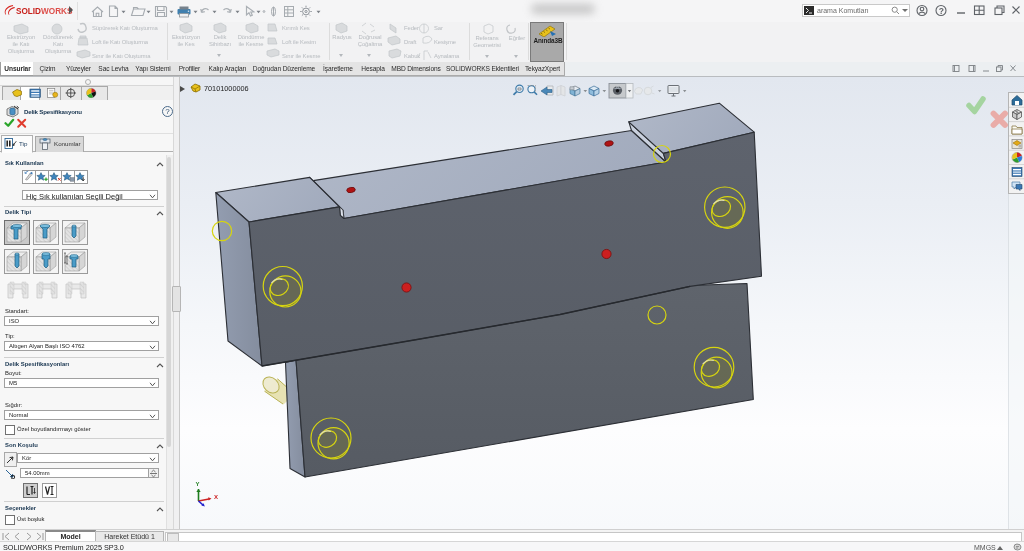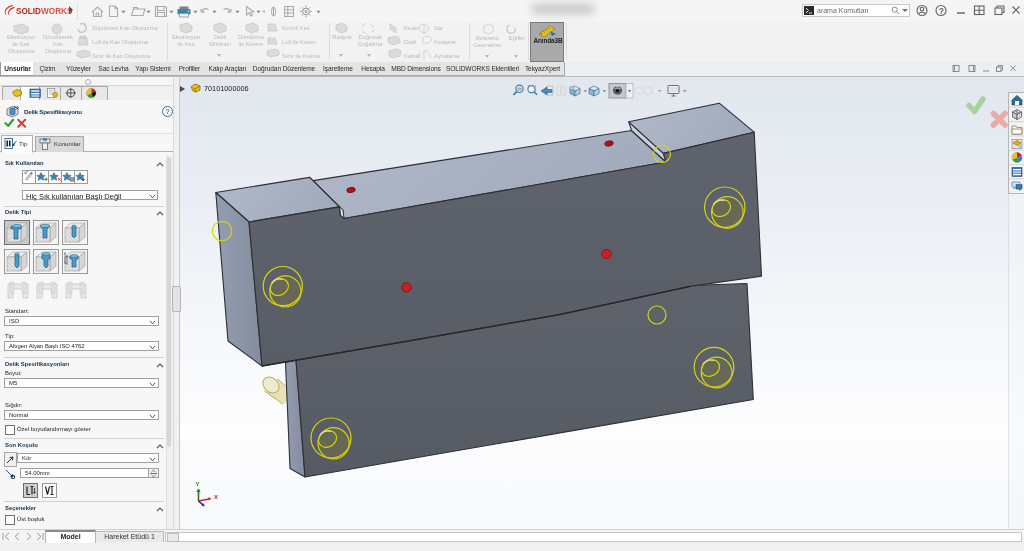--- a/index.html
+++ b/index.html
@@ -523,21 +523,21 @@
           <path d="M45 2.6 l1.3 2.6 l2.9 0.3 l-2.2 1.9 l0.7 2.9 l-2.7 -1.6 l-2.7 1.6 l0.7 -2.9 l-2.2 -1.9 l2.9 -0.3 Z"></path>
           <path d="M58 2.6 l1.3 2.6 l2.9 0.3 l-2.2 1.9 l0.7 2.9 l-2.7 -1.6 l-2.7 1.6 l0.7 -2.9 l-2.2 -1.9 l2.9 -0.3 Z"></path>
         </g>
         <path d="M22.2 9.2 h3.6 M24 7.4 v3.6" stroke="#1e9e1e" stroke-width="1.1"></path>
         <path d="M36 8 l2.6 2.6 M38.6 8 l-2.6 2.6" stroke="#d43c28" stroke-width="1"></path>
         <rect x="48.2" y="7.6" width="4" height="3.6" fill="#8a98a8" stroke="#55606c" stroke-width="0.4"></rect>
         <path d="M61.2 7.2 v3.4 M59.8 9.4 l1.4 1.4 l1.4 -1.4" stroke="#222" stroke-width="0.9" fill="none"></path>
       </svg>
     </div>
     <div class="abs" style="left:22px;top:113px;width:134px;height:8.4px;background:#fff;border:1px solid #a0a0a0;">
-      <div class="txt abs" style="left:3px;top:0.5px;font-size:7.5px;">Hiç Sık kullanılan Başlı Değil</div>
+      <div class="txt abs" style="left:3px;top:0.5px;font-size:7.5px;">Hiç Sık kullanılan Seçili Değil</div>
       <svg class="abs" style="left:126px;top:2.5px;" width="7" height="5" viewBox="0 0 7 5">
           <path d="M1 0.8 L3.5 3.8 L6 0.8" stroke="#555" fill="none" stroke-width="1"></path>
         </svg>
     </div>
     <div class="abs" style="left:4px;top:129px;width:160px;height:1px;background:#d0d0d0;"></div>
 
     <div class="txt abs" style="left:5px;top:132px;font-weight:bold;color:#17344f;">Delik Tipi</div>
     <svg class="abs" style="left:156px;top:134px;" width="8" height="5" viewBox="0 0 8 5">
         <path d="M1 4 L4 1 L7 4" stroke="#555" fill="none" stroke-width="1.1"></path>
       </svg>
@@ -708,14 +708,24 @@
         <path d="M26 1 L30 4.5 L26 8"></path>
         <path d="M36 1 L40 4.5 L36 8 M42 1 v7"></path>
       </g>
     </svg>
     <div class="abs txt" style="left:45px;top:0;width:49px;height:11px;background:#fff;border:1px solid #b5b5b5;border-top:2px solid #8a8a8a;border-bottom:none;text-align:center;font-size:7px;font-weight:bold;color:#222;line-height:10px;">Model</div>
     <div class="abs txt" style="left:95px;top:1px;width:67px;height:10px;background:#e9e9e9;border:1px solid #b5b5b5;border-bottom:none;text-align:center;font-size:7px;color:#333;line-height:10px;">Hareket Etüdü 1</div>
     <div class="abs" style="left:165px;top:1.5px;width:855px;height:8px;background:#fff;border:1px solid #c6c6c6;"></div>
     <div class="abs" style="left:166.5px;top:3px;width:10px;height:7px;background:#e8e8e8;border:1px solid #bdbdbd;"></div>
   </div>
 
+  <div id="statusbar" class="abs" style="left:0;top:541px;width:1024px;height:10px;background:#f7f7f8;border-top:1px solid #d6d6d6;">
+    <div class="txt abs" style="left:3px;top:1px;font-size:7.3px;color:#222;">SOLIDWORKS Premium 2025 SP3.0</div>
+    <div class="txt abs" style="left:974px;top:1.5px;font-size:7px;color:#555;">MMGS</div>
+    <div class="abs" style="left:997px;top:4px;width:0;height:0;border-bottom:4px solid #666;border-left:3.5px solid transparent;border-right:3.5px solid transparent;"></div>
+    <svg class="abs" style="left:1013px;top:1px;" width="9" height="8" viewBox="0 0 9 8">
+      <path d="M1 4 Q1 1 4 1 Q8 1 8 4 Q8 7 4.5 7 Q1 7 1 4 Z" fill="#d8d8d8" stroke="#777" stroke-width="0.8"></path>
+      <path d="M3 3.5 h3 M3 5 h2" stroke="#777" stroke-width="0.7"></path>
+    </svg>
+
+  </div>
 
 </div>
 
 </body></html>

